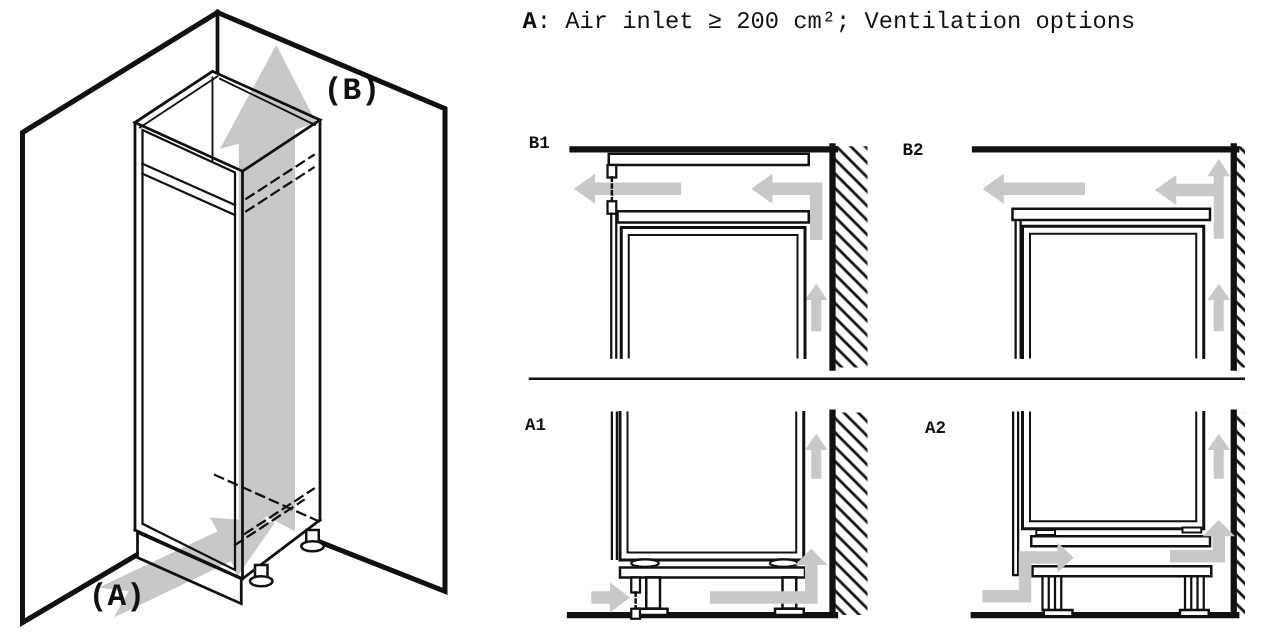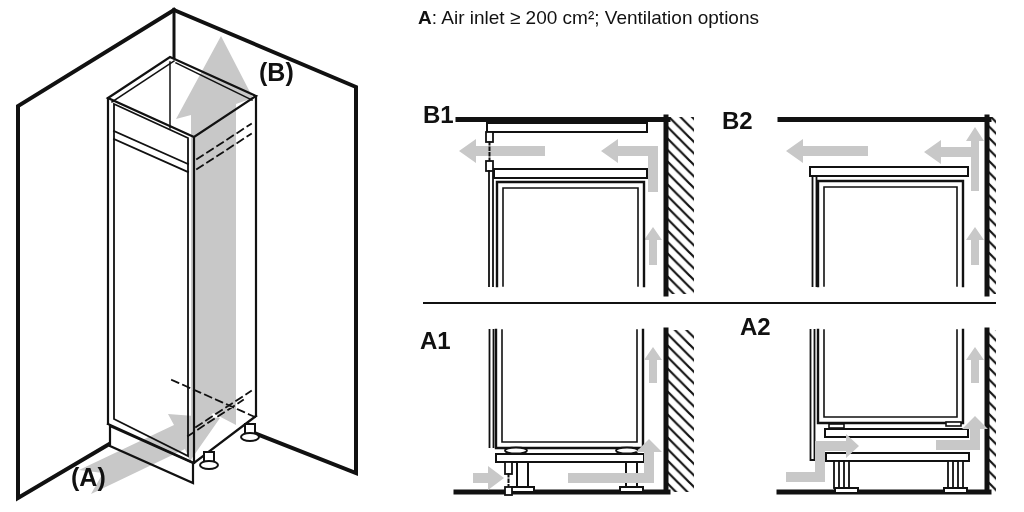--- a/index.html
+++ b/index.html
@@ -1,29 +1,29 @@
 <!DOCTYPE html>
 <html style="--line: #111111; --arrow: #c8c8c8; --bg: #ffffff;"><head>
 <meta charset="utf-8">
 <style>
   html,body{margin:0;padding:0;background:#fff;}
   .canvas{
     position:relative;width:996px;height:512px;overflow:hidden;
     background:var(--bg,#fff);
-    font-family:Liberation Sans, sans-serif;
+    font-family:Liberation Mono, monospace;
     color:var(--line,#111);
   }
   .artwork{position:absolute;left:0;top:0;}
   .legend{position:absolute;left:418px;top:5px;font-size:19px;line-height:25px;white-space:nowrap;}
   .legend b{font-weight:bold;}
-  .opt-label{position:absolute;font-weight:bold;font-size:24px;line-height:22px;}
+  .opt-label{position:absolute;font-weight:bold;font-size:14px;line-height:22px;}
   .opt-b1{left:423px;top:104px;}
   .opt-b2{left:722px;top:110px;}
   .opt-a1{left:420px;top:330px;}
-  .opt-a2{left:740px;top:316px;}
+  .opt-a2{left:740px;top:332px;}
   .iso-label{position:absolute;font-weight:bold;font-size:25px;line-height:25px;}
   .iso-a{left:71px;top:465px;}
   .iso-b{left:259px;top:60px;}
 </style>
 </head>
 <body>
 
 <div class="canvas">
 
   <svg class="artwork" width="1024" height="512" viewBox="0 0 1024 512">

